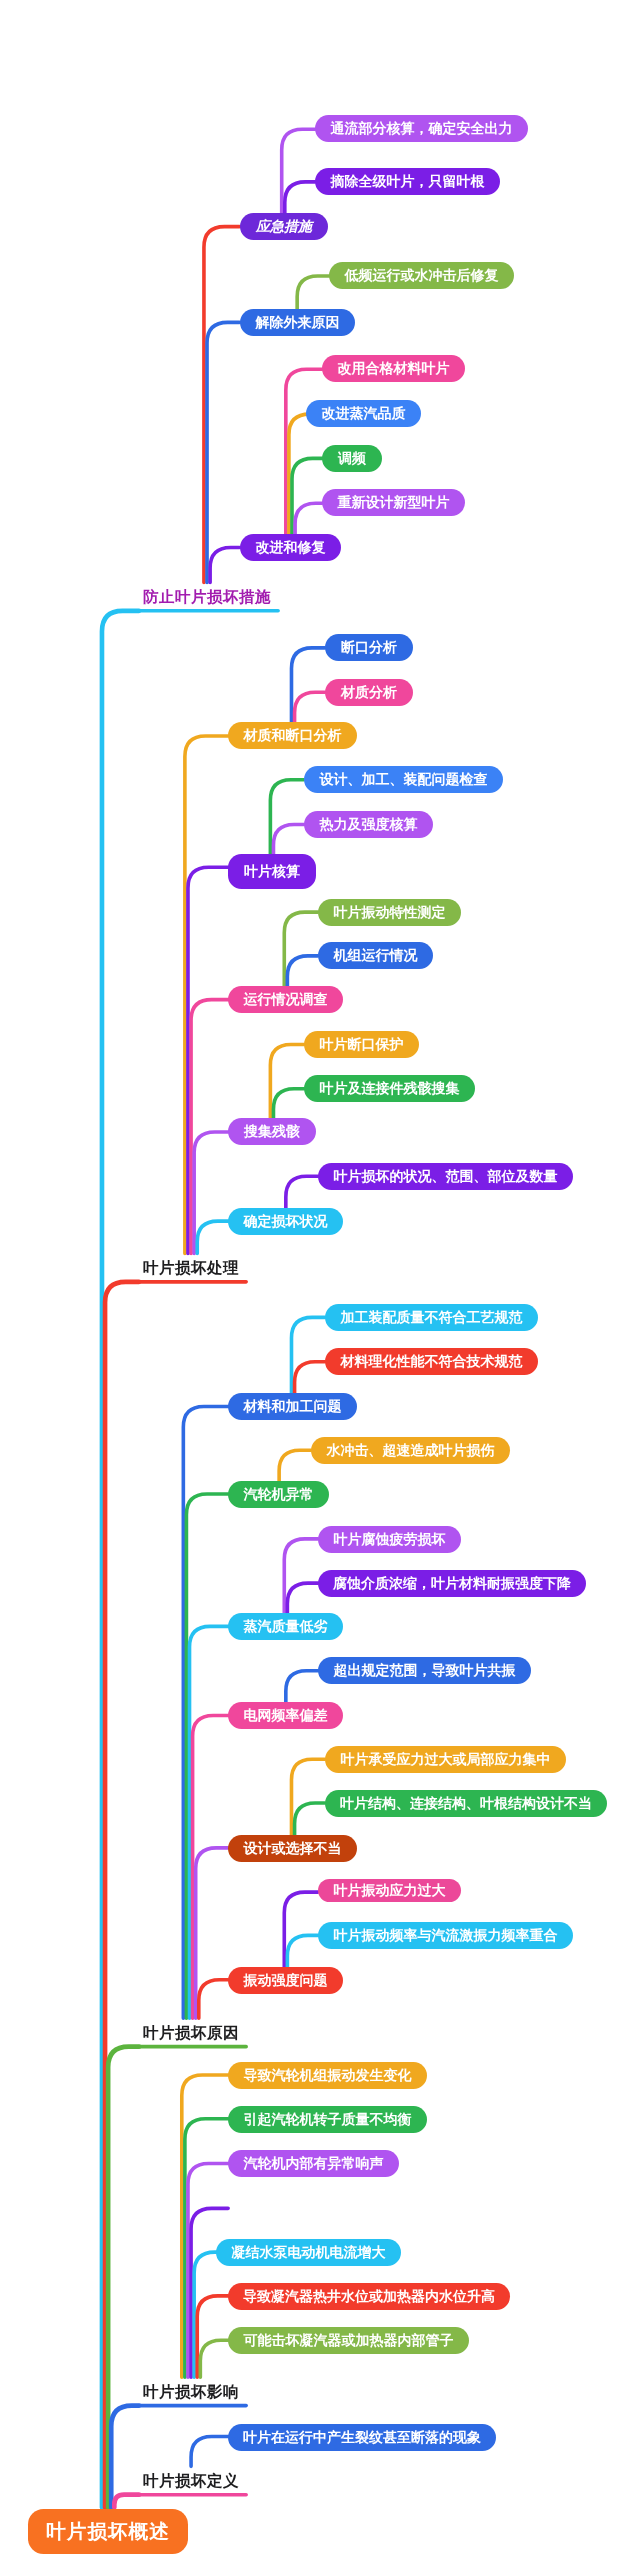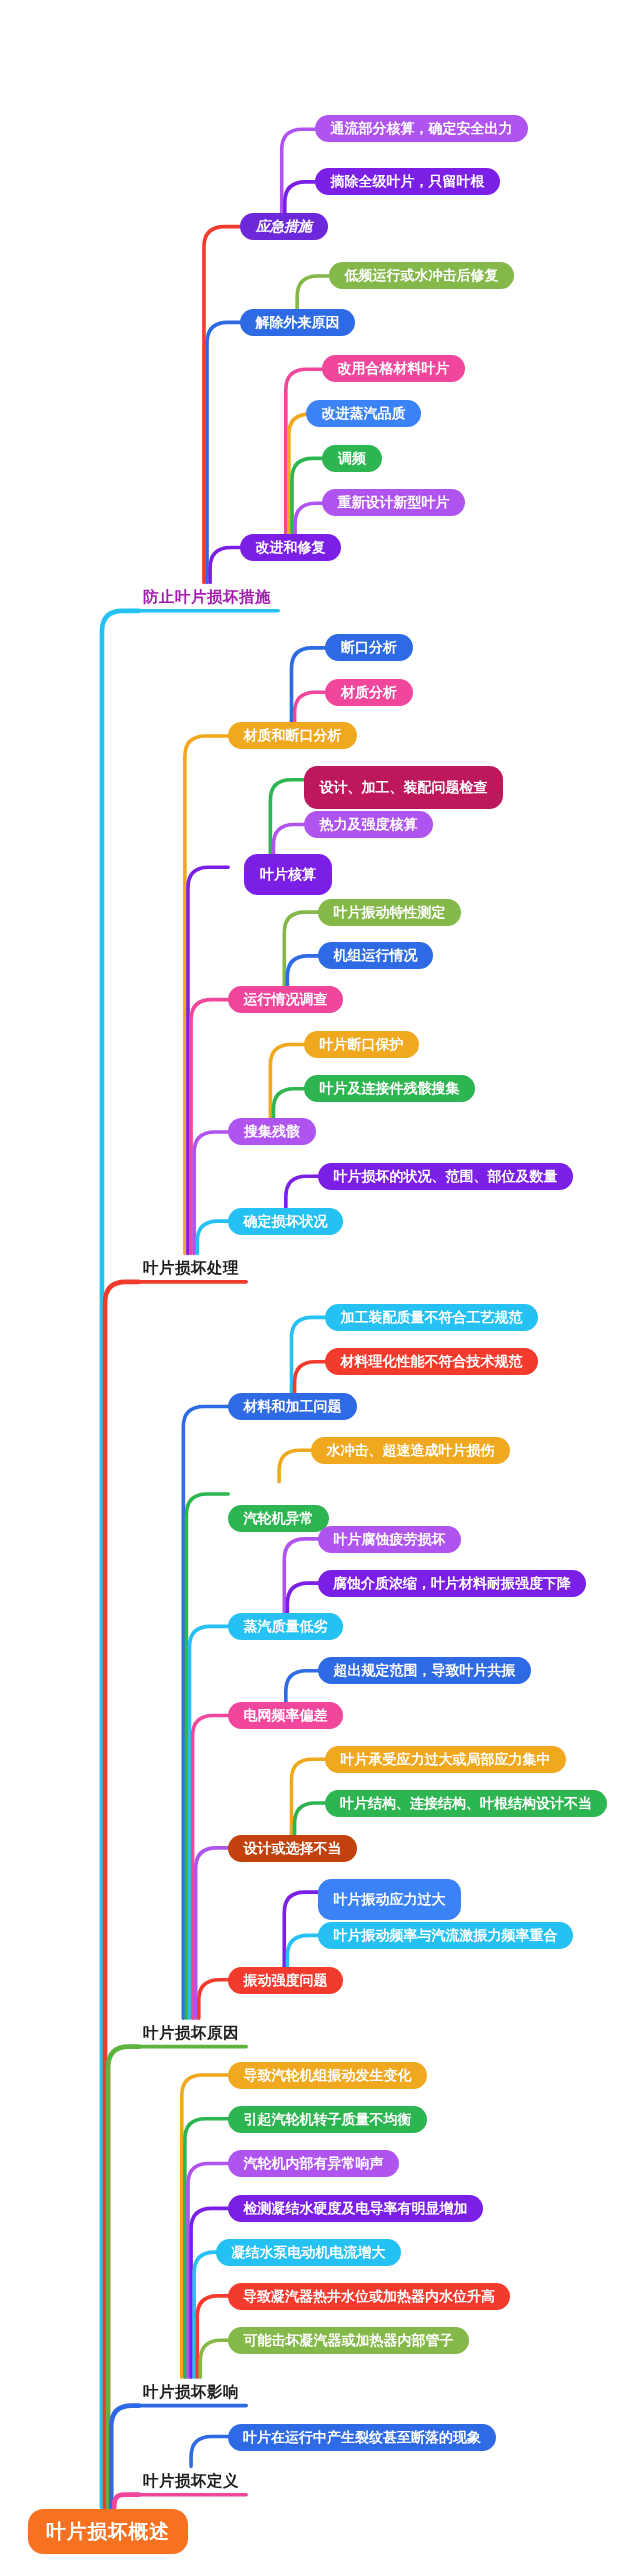--- a/index.html
+++ b/index.html
@@ -87,52 +87,51 @@
     <div class="node" style="left: 329px; top: 262px; width: 185px; height: 27px; background: rgb(132, 184, 72);">低频运行或水冲击后修复</div>
     <div class="node" style="left: 240px; top: 534px; width: 101px; height: 27px; background: rgb(123, 30, 230);">改进和修复</div>
     <div class="node" style="left: 322px; top: 355px; width: 143px; height: 27px; background: rgb(240, 71, 156);">改用合格材料叶片</div>
     <div class="node" style="left: 306px; top: 400px; width: 115px; height: 27px; background: #3b82f6;">改进蒸汽品质</div>
     <div class="node" style="left: 322px; top: 445px; width: 60px; height: 27px; background: rgb(45, 181, 81);">调频</div>
     <div class="node" style="left: 322px; top: 489px; width: 143px; height: 27px; background: rgb(176, 84, 240);">重新设计新型叶片</div>
     <div class="lbl" style="left: 143px; top: 1259px; color: rgb(29, 29, 31);">叶片损坏处理</div>
     <div class="node" style="left: 228px; top: 722px; width: 129px; height: 27px; background: rgb(240, 168, 31);">材质和断口分析</div>
     <div class="node" style="left: 325px; top: 634px; width: 88px; height: 27px; background: rgb(46, 106, 227);">断口分析</div>
     <div class="node" style="left: 325px; top: 679px; width: 88px; height: 27px; background: rgb(240, 71, 156);">材质分析</div>
-    <div class="node" style="left: 244px; top: 854px; width: 88px; height: 41px; background: rgb(123, 30, 230);">叶片核算</div>
-    <div class="node" style="left: 304px; top: 766px; width: 199px; height: 43px; background: #be185d;">设计、加工、装配问题检查</div>
+    <div class="node" style="left: 228px; top: 854px; width: 88px; height: 35px; background: rgb(123, 30, 230);">叶片核算</div>
+    <div class="node" style="left: 304px; top: 766px; width: 199px; height: 27px; background: #3b82f6;">设计、加工、装配问题检查</div>
     <div class="node" style="left: 304px; top: 811px; width: 129px; height: 27px; background: rgb(176, 84, 240);">热力及强度核算</div>
     <div class="node" style="left: 228px; top: 986px; width: 115px; height: 27px; background: rgb(240, 71, 156); text-align: center;">运行情况调查</div>
     <div class="node" style="left: 318px; top: 899px; width: 143px; height: 27px; background: rgb(132, 184, 72);">叶片振动特性测定</div>
     <div class="node" style="left: 318px; top: 942px; width: 115px; height: 27px; background: rgb(46, 106, 227);">机组运行情况</div>
     <div class="node" style="left: 228px; top: 1118px; width: 88px; height: 27px; background: rgb(176, 84, 240);">搜集残骸</div>
     <div class="node" style="left: 304px; top: 1031px; width: 115px; height: 27px; background: rgb(240, 168, 31);">叶片断口保护</div>
     <div class="node" style="left: 304px; top: 1075px; width: 171px; height: 27px; background: rgb(45, 181, 81);">叶片及连接件残骸搜集</div>
     <div class="node" style="left: 228px; top: 1208px; width: 115px; height: 27px; background: rgb(37, 193, 242);">确定损坏状况</div>
     <div class="node" style="left: 318px; top: 1163px; width: 255px; height: 27px; background: rgb(123, 30, 230);">叶片损坏的状况、范围、部位及数量</div>
     <div class="lbl" style="left: 143px; top: 2024px; color: rgb(29, 29, 31);">叶片损坏原因</div>
     <div class="node" style="left: 228px; top: 1393px; width: 129px; height: 27px; background: rgb(46, 106, 227);">材料和加工问题</div>
     <div class="node" style="left: 325px; top: 1304px; width: 213px; height: 27px; background: rgb(37, 193, 242);">加工装配质量不符合工艺规范</div>
     <div class="node" style="left: 325px; top: 1348px; width: 213px; height: 27px; background: rgb(242, 59, 44);">材料理化性能不符合技术规范</div>
-    <div class="node" style="left: 228px; top: 1481px; width: 101px; height: 27px; background: rgb(45, 181, 81); margin-top: 24px;">汽轮机异常</div>
+    <div class="node" style="left: 228px; top: 1481px; width: 101px; height: 27px; background: rgb(45, 181, 81);">汽轮机异常</div>
     <div class="node" style="left: 311px; top: 1437px; width: 199px; height: 27px; background: rgb(240, 168, 31);">水冲击、超速造成叶片损伤</div>
     <div class="node" style="left: 228px; top: 1613px; width: 115px; height: 27px; background: rgb(37, 193, 242);">蒸汽质量低劣</div>
     <div class="node" style="left: 318px; top: 1526px; width: 143px; height: 27px; background: rgb(176, 84, 240);">叶片腐蚀疲劳损坏</div>
     <div class="node" style="left: 318px; top: 1570px; width: 268px; height: 27px; background: rgb(123, 30, 230);">腐蚀介质浓缩，叶片材料耐振强度下降</div>
     <div class="node" style="left: 228px; top: 1702px; width: 115px; height: 27px; background: rgb(240, 71, 156);">电网频率偏差</div>
     <div class="node" style="left: 318px; top: 1657px; width: 213px; height: 27px; background: rgb(46, 106, 227);">超出规定范围，导致叶片共振</div>
     <div class="node" style="left: 228px; top: 1835px; width: 129px; height: 27px; background: #c2410c;">设计或选择不当</div>
     <div class="node" style="left: 325px; top: 1746px; width: 241px; height: 27px; background: rgb(240, 168, 31);">叶片承受应力过大或局部应力集中</div>
     <div class="node" style="left: 325px; top: 1790px; width: 282px; height: 27px; background: rgb(45, 181, 81);">叶片结构、连接结构、叶根结构设计不当</div>
     <div class="node" style="left: 228px; top: 1967px; width: 115px; height: 27px; background: rgb(242, 59, 44);">振动强度问题</div>
-    <div class="node" style="left: 318px; top: 1879px; width: 143px; height: 41px; background: #3b82f6;">叶片振动应力过大</div>
+    <div class="node" style="left: 318px; top: 1879px; width: 143px; height: 23px; background: #ec4899;">叶片振动应力过大</div>
     <div class="node" style="left: 318px; top: 1922px; width: 255px; height: 27px; background: rgb(37, 193, 242);">叶片振动频率与汽流激振力频率重合</div>
     <div class="lbl" style="left: 143px; top: 2383px; color: rgb(29, 29, 31);">叶片损坏影响</div>
     <div class="node" style="left: 228px; top: 2062px; width: 199px; height: 27px; background: rgb(240, 168, 31);">导致汽轮机组振动发生变化</div>
     <div class="node" style="left: 228px; top: 2106px; width: 199px; height: 27px; background: rgb(45, 181, 81);">引起汽轮机转子质量不均衡</div>
     <div class="node" style="left: 228px; top: 2150px; width: 171px; height: 27px; background: rgb(176, 84, 240);">汽轮机内部有异常响声</div>
-    <div class="node" style="left: 228px; top: 2195px; width: 255px; height: 27px; background: rgb(123, 30, 230);">检测凝结水硬度及电导率有明显增加</div>
     <div class="node" style="left: 216px; top: 2239px; width: 185px; height: 27px; background: rgb(37, 193, 242);">凝结水泵电动机电流增大</div>
     <div class="node" style="left: 228px; top: 2283px; width: 282px; height: 27px; background: rgb(242, 59, 44);">导致凝汽器热井水位或加热器内水位升高</div>
     <div class="node" style="left: 228px; top: 2327px; width: 241px; height: 27px; background: rgb(132, 184, 72);">可能击坏凝汽器或加热器内部管子</div>
     <div class="lbl" style="left: 143px; top: 2472px; color: rgb(29, 29, 31);">叶片损坏定义</div>
     <div class="node" style="left: 228px; top: 2424px; width: 268px; height: 27px; background: rgb(46, 106, 227);">叶片在运行中产生裂纹甚至断落的现象</div>
   </div>
 
 
 </body></html>

